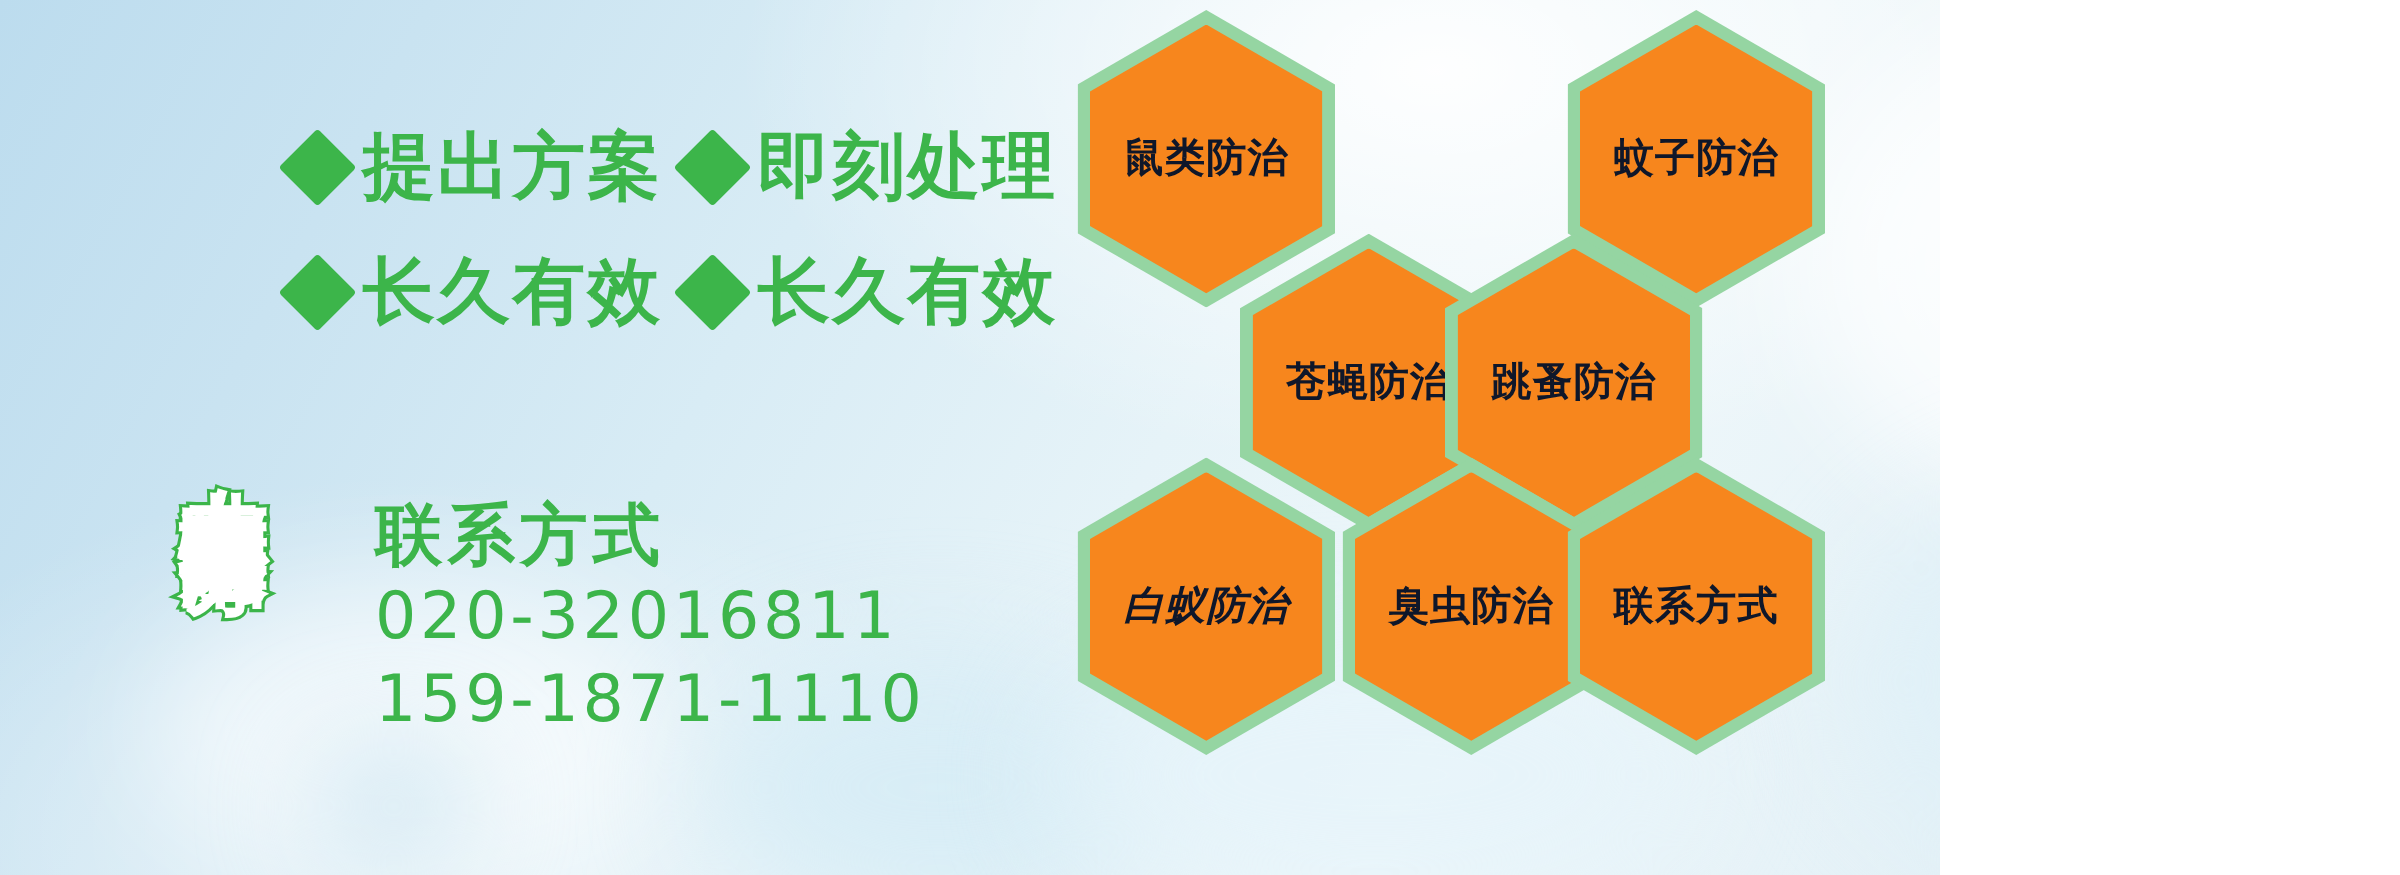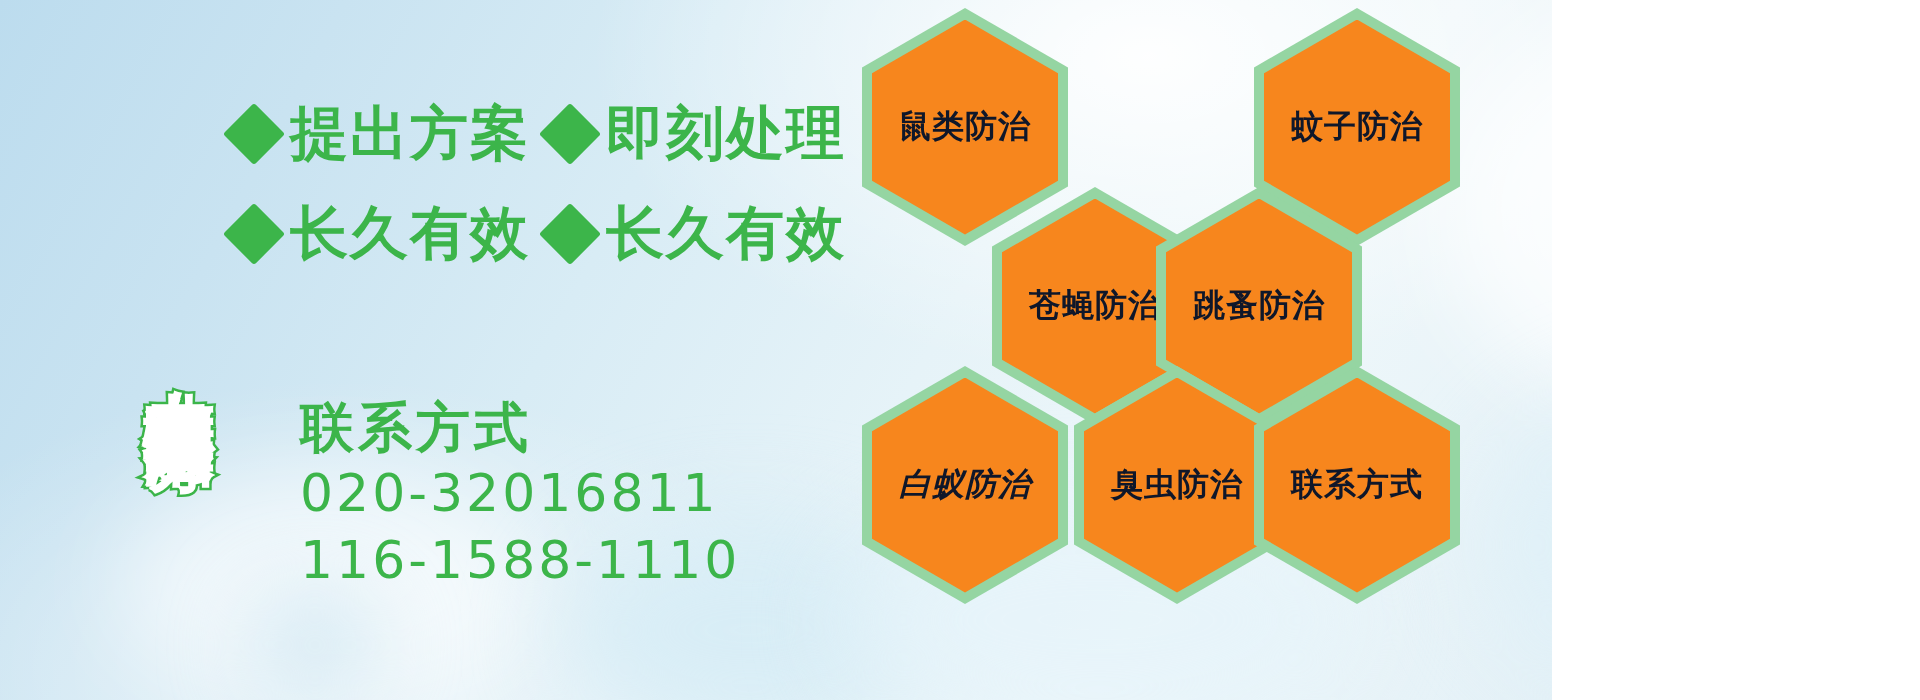--- a/index.html
+++ b/index.html
@@ -185,21 +185,21 @@
         <span class="diamond"></span>
         <span class="feature-label">长久有效</span>
       </div>
     </div>
 
   </div>
 
   <div id="contact">
     <div id="contact-title">联系方式</div>
     <div class="contact-phone">020-32016811</div>
-    <div class="contact-phone">116-1588-1110</div>
+    <div class="contact-phone">159-1871-1110</div>
   </div>
 
   <div id="honeycomb">
 
     <div class="hex" style="left:0px; top:8px;">
       <div class="hex-inner">
         <span class="hex-label">鼠类防治</span>
       </div>
     </div>
 

